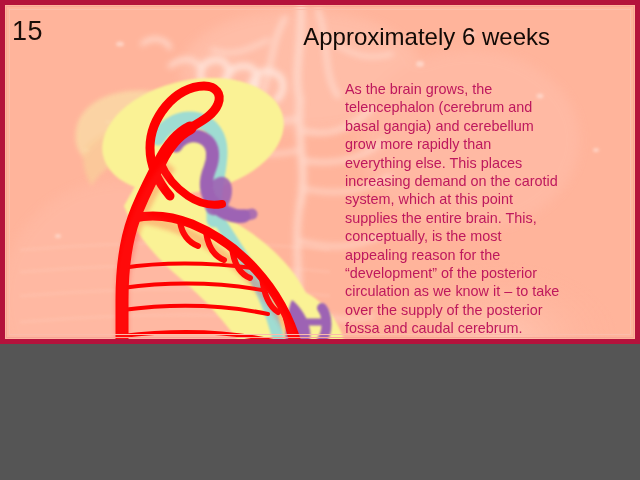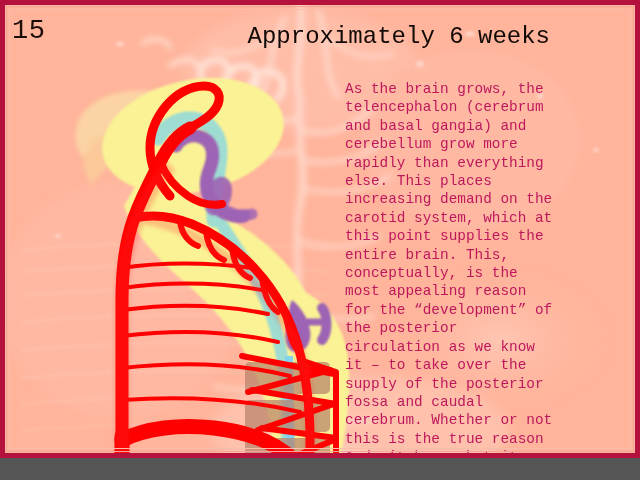--- a/index.html
+++ b/index.html
@@ -4,24 +4,24 @@
 <title>Approximately 6 weeks</title>
 <style>
   html, body {
     margin: 0;
     padding: 0;
     background: #555;
   }
   #slide {
     position: relative;
     width: 640px;
-    height: 458px;
+    height: 344px;
     overflow: hidden;
     background: #ffb49b;
-    font-family: Liberation Mono, monospace;
+    font-family: Liberation Sans, sans-serif;
     box-sizing: border-box;
   }
   
   #frame-outer {
     position: absolute;
     inset: 0;
     border: 5px solid #b4123c;
     box-sizing: border-box;
     pointer-events: none;
     z-index: 60;

